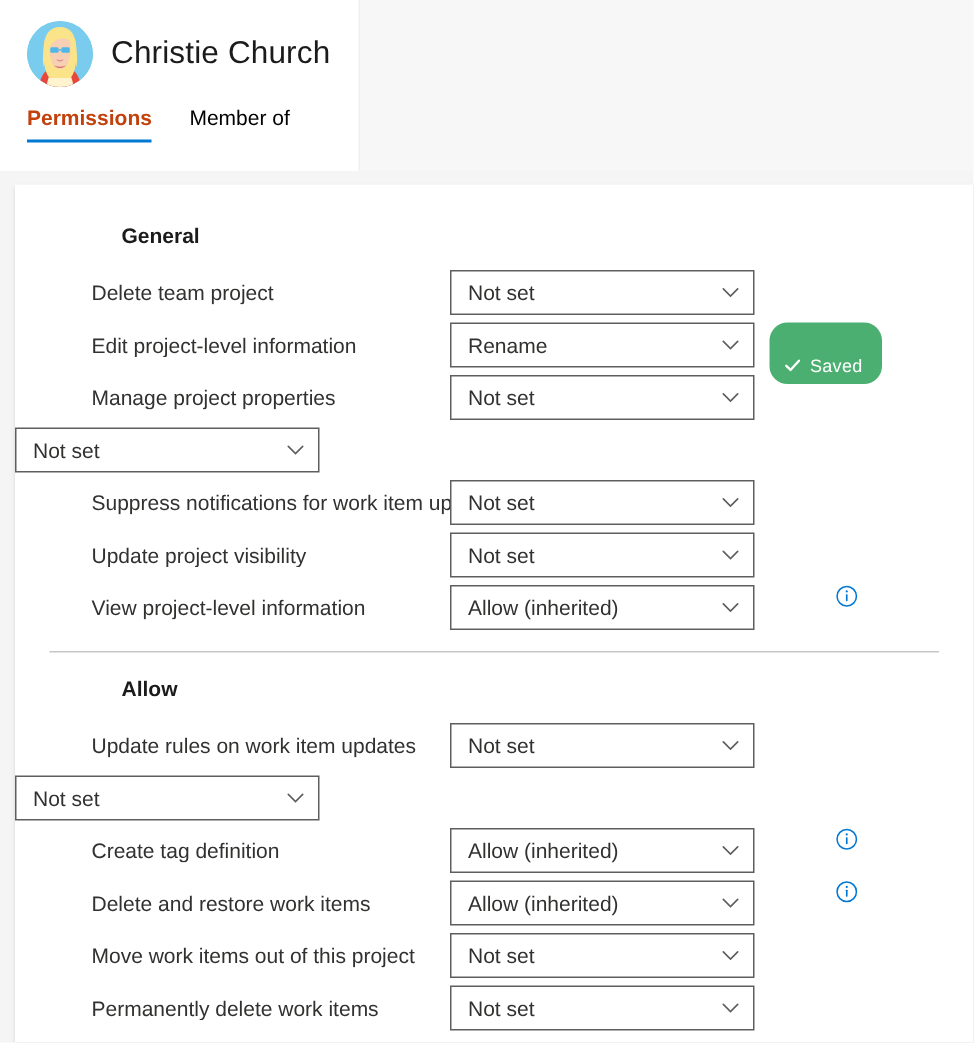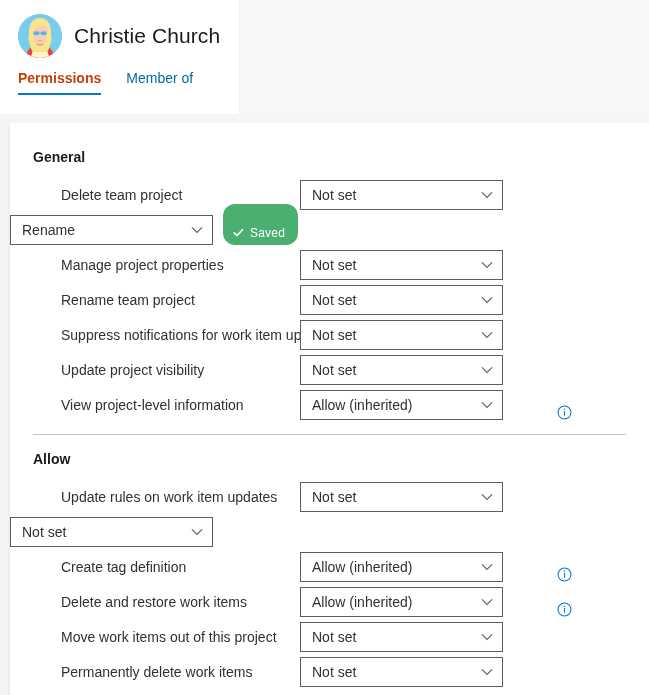--- a/index.html
+++ b/index.html
@@ -59,21 +59,21 @@
   }
   #tabs {
     position: absolute;
     left: 18px;
     top: 70px;
     display: flex;
     align-items: flex-start;
   }
   .tab {
     font-size: 14px;
-    color: #0369a1;
+    color: #000000;
     padding: 0 0 9px 0;
     margin-right: 25px;
     cursor: pointer;
     position: relative;
     white-space: nowrap;
   }
   .tab.active {
     color: #c2410c;
     font-weight: 600;
   }
@@ -103,20 +103,21 @@
   }
   .group {
     position: relative;
   }
   .group-title {
     font-size: 14px;
     font-weight: 700;
     color: #1b1b1b;
     padding-left: 23px;
     margin-bottom: 12px;
+    margin-left: 48px;
   }
   .group-divider {
     height: 1px;
     background: #c8c6c4;
     margin: 12px 23px 16px 23px;
   }
   .perm-row {
     display: flex;
     align-items: center;
     height: 35px;
@@ -126,21 +127,21 @@
     box-sizing: border-box;
     padding-left: 51px;
     font-size: 14px;
     color: #323130;
     white-space: nowrap;
     overflow: hidden;
   }
   .perm-control {
     position: relative;
     display: flex;
-    align-items: flex-end;
+    align-items: flex-start;
     gap: 41px;
   }
   .dropdown {
     width: 203px;
     height: 30px;
     box-sizing: border-box;
     border: 1px solid #605e5c;
     background: #ffffff;
     display: flex;
     align-items: center;
@@ -243,20 +244,21 @@
               <span class="chev">
                 <svg viewBox="0 0 12 12" width="12" height="12" aria-hidden="true">
                   <path d="M1.2 3.6 L6 8.4 L10.8 3.6" fill="none" stroke="currentColor" stroke-width="1.1" stroke-linecap="round"></path>
                 </svg>
               </span>
             </div>
             <span class="info-spacer"></span>
           </div>
         </div>
         <div class="perm-row">
+          <div class="perm-label">Edit project-level information</div>
           <div class="perm-control">
             <div class="dropdown">
               <span class="dropdown-value">Rename</span>
               <span class="chev">
                 <svg viewBox="0 0 12 12" width="12" height="12" aria-hidden="true">
                   <path d="M1.2 3.6 L6 8.4 L10.8 3.6" fill="none" stroke="currentColor" stroke-width="1.1" stroke-linecap="round"></path>
                 </svg>
               </span>
             </div>
             <span class="info-spacer"></span>
@@ -278,21 +280,20 @@
               <span class="chev">
                 <svg viewBox="0 0 12 12" width="12" height="12" aria-hidden="true">
                   <path d="M1.2 3.6 L6 8.4 L10.8 3.6" fill="none" stroke="currentColor" stroke-width="1.1" stroke-linecap="round"></path>
                 </svg>
               </span>
             </div>
             <span class="info-spacer"></span>
           </div>
         </div>
         <div class="perm-row">
-          <div class="perm-label">Rename team project</div>
           <div class="perm-control">
             <div class="dropdown">
               <span class="dropdown-value">Not set</span>
               <span class="chev">
                 <svg viewBox="0 0 12 12" width="12" height="12" aria-hidden="true">
                   <path d="M1.2 3.6 L6 8.4 L10.8 3.6" fill="none" stroke="currentColor" stroke-width="1.1" stroke-linecap="round"></path>
                 </svg>
               </span>
             </div>
             <span class="info-spacer"></span>

